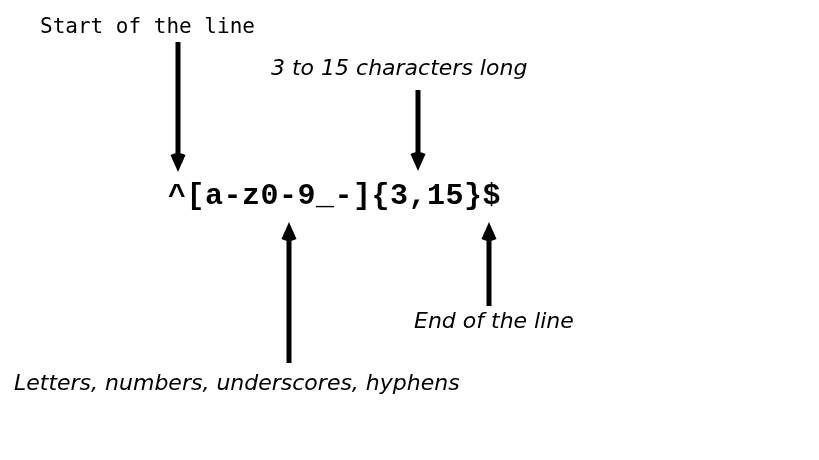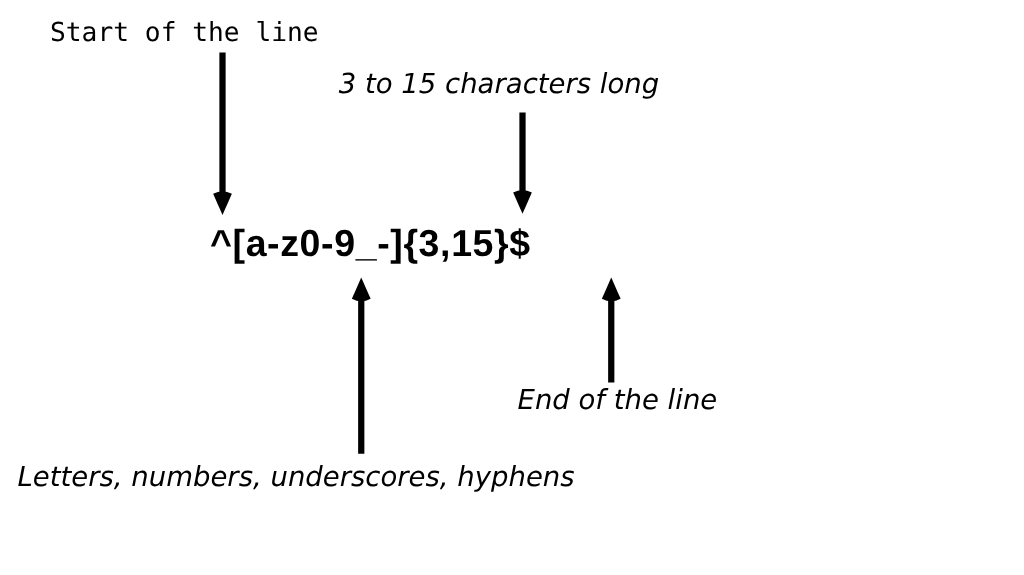--- a/index.html
+++ b/index.html
@@ -29,21 +29,21 @@
     font-size: 21px;
     letter-spacing: 0px;
   }
   .label-sans {
     font-family: "DejaVu Sans", sans-serif;
     font-size: 22px;
     font-style: italic;
   }
   #regex-expression {
     position: absolute;
-    font-family: Liberation Sans, sans-serif;
+    font-family: Liberation Mono, monospace;
     font-weight: bold;
     font-size: 30px;
     color: #000000;
     white-space: pre;
     line-height: 1;
     letter-spacing: 0.5px;
   }
   .arrow-layer {
     position: absolute;
     left: 0;

